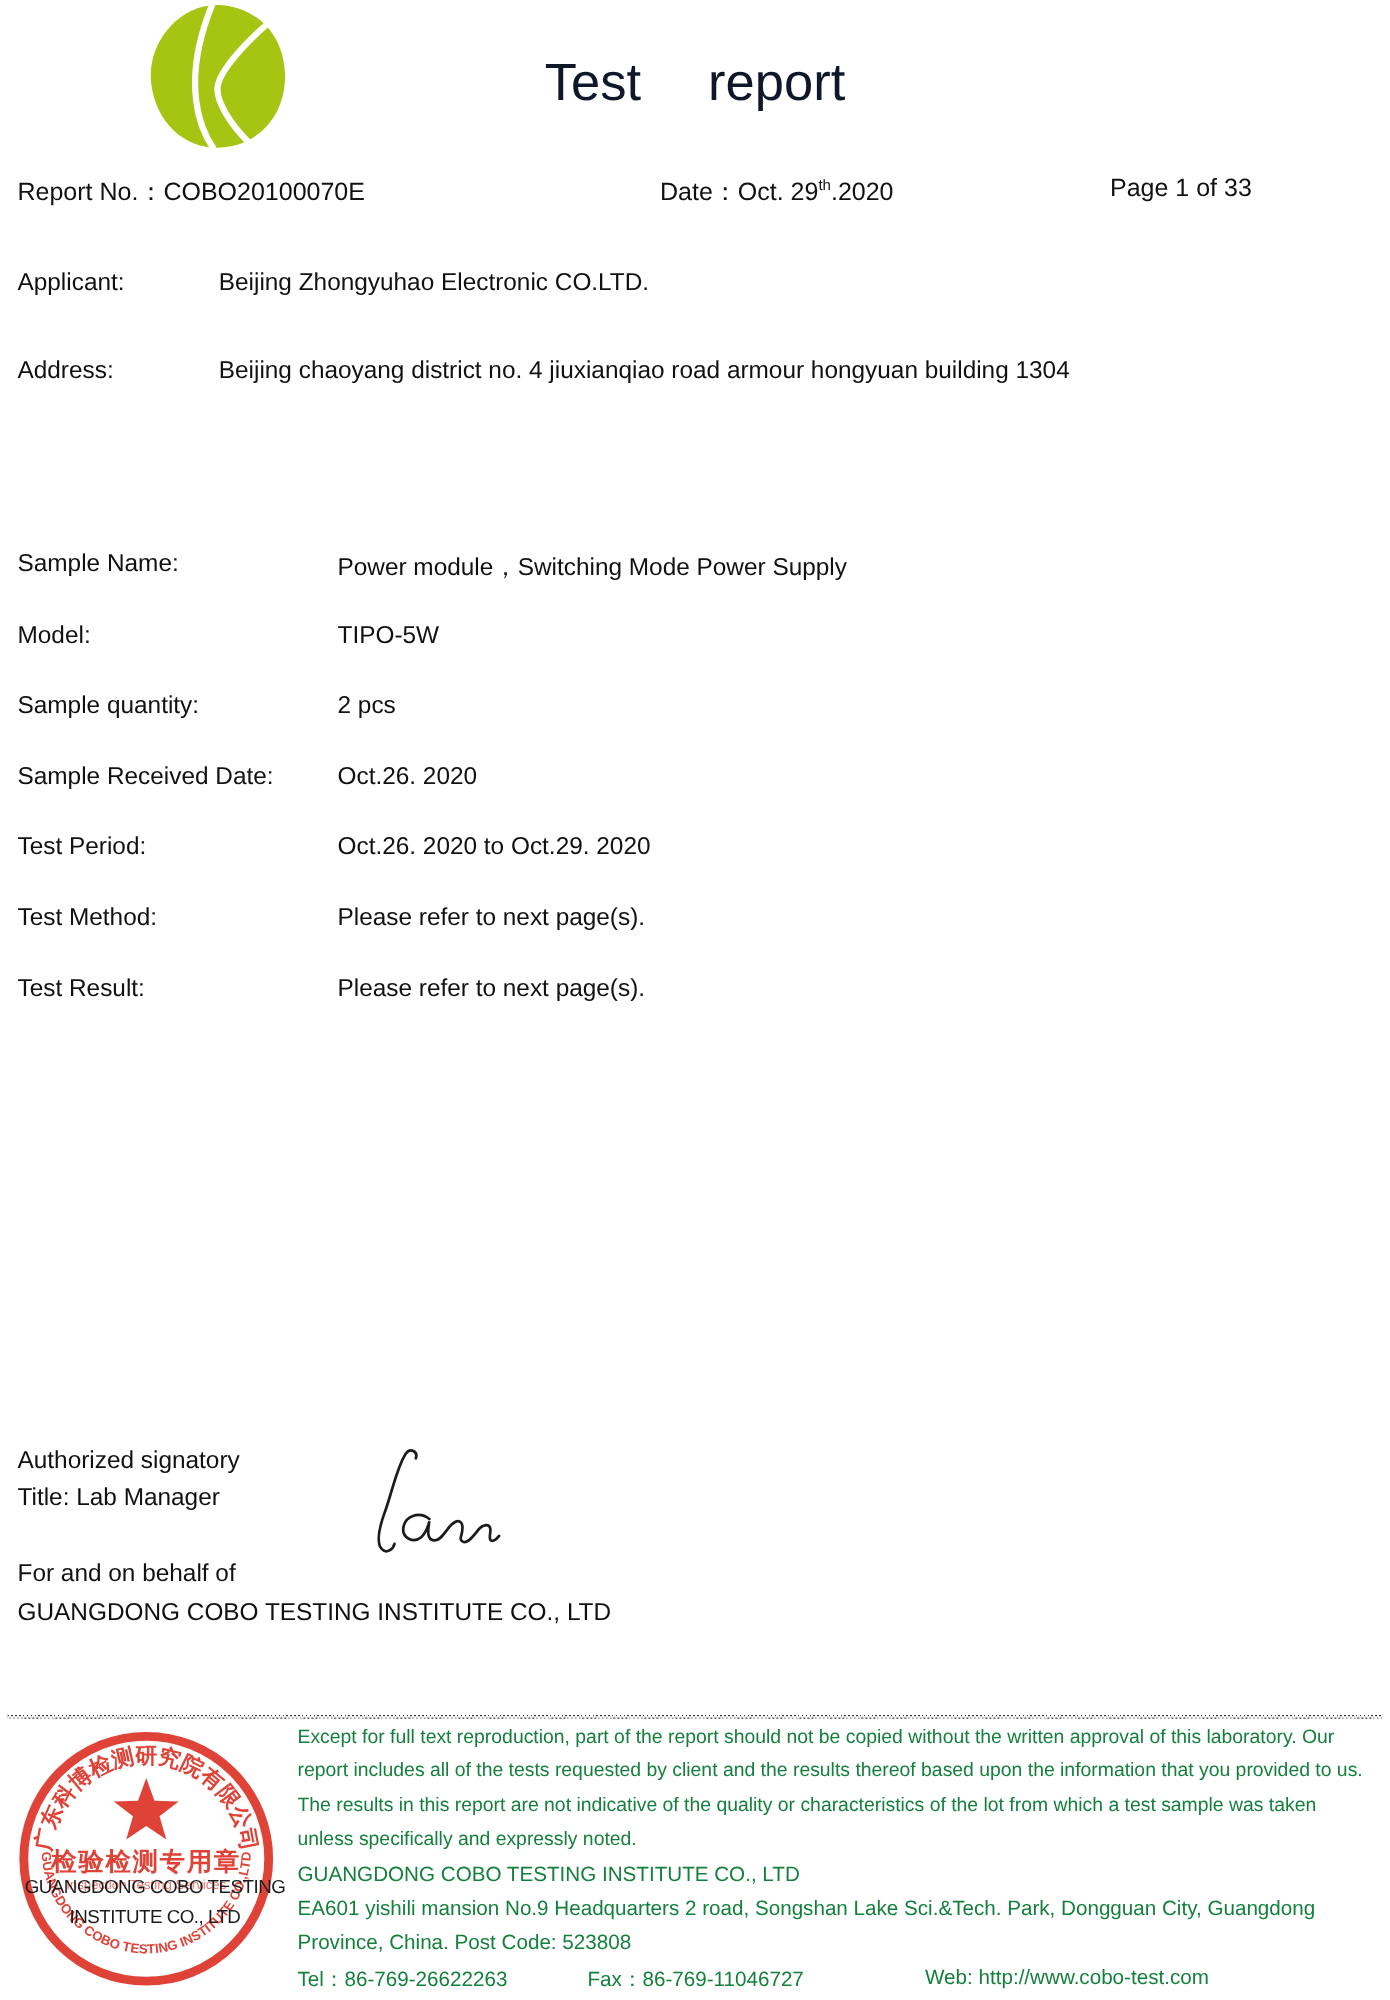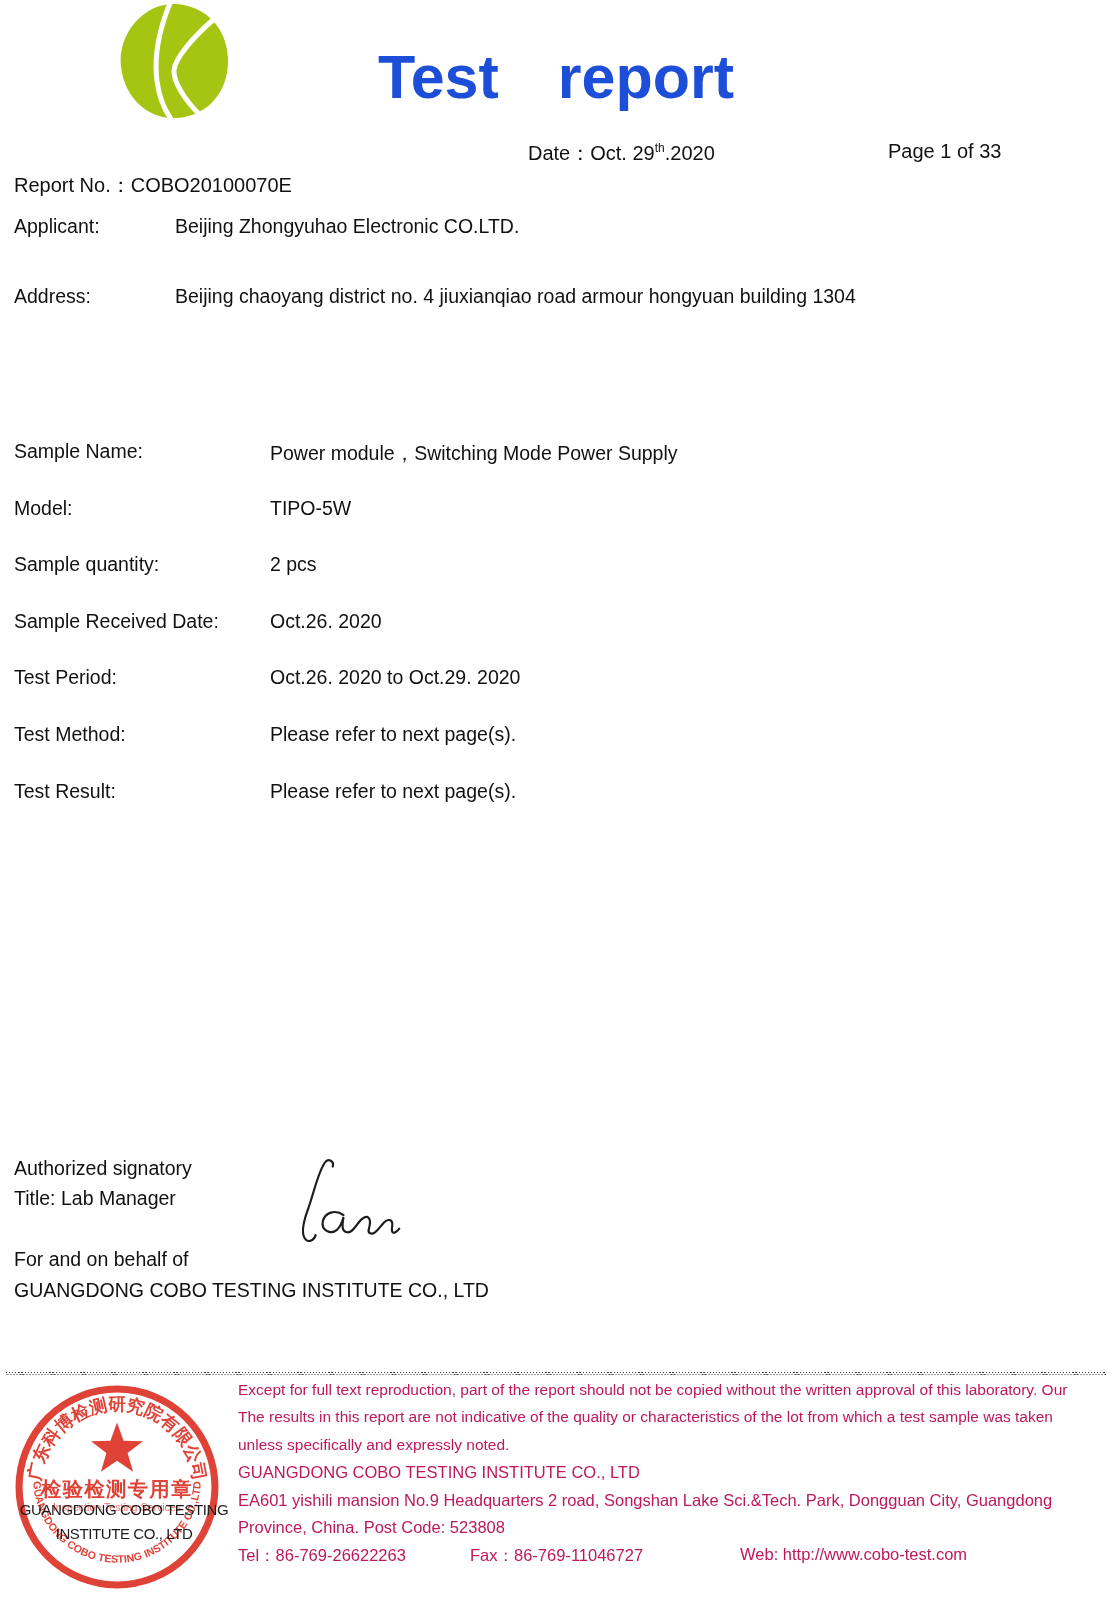--- a/index.html
+++ b/index.html
@@ -6,61 +6,61 @@
   html,body { background:#888; }
   .page {
     position:relative; width:1112px; height:1600px; margin:0 auto;
     background:#ffffff; overflow:hidden;
     font-family:"Liberation Sans","DejaVu Sans",sans-serif;
     color:#111;
   }
   .abs { position:absolute; }
   .title {
     left:0; right:0; top:42px; text-align:center;
-    font-size:61px; font-weight:bold; color:#1d4ed8;
+    font-size:42px; font-weight:normal; color:#0f172a;
     word-spacing:42px; letter-spacing:0;
   }
   .logo { left:118px; top:3px; width:112px; height:116px; }
   .toprow { font-size:20px; top:140px; white-space:nowrap; }
   .toprow sup { font-size:12px; }
   .lbl, .val { font-size:19.5px; white-space:nowrap; }
   .introline { font-size:19.5px; white-space:nowrap; }
   .sig-svg { left:276px; top:1150px; width:126px; height:98px; }
   .dotline {
     left:6px; top:1372px; width:1100px; height:3px;
     background-image:
       repeating-linear-gradient(90deg,#3a3a3a 0 1.2px, transparent 1.2px 3.1px),
       repeating-linear-gradient(90deg,#3a3a3a 0 1.2px, transparent 1.2px 3.1px);
     background-size:100% 1.2px;
     background-position:0 0, 1.5px 1.8px;
     background-repeat:repeat-x;
   }
   .footer-right { left:238px; top:1381px; width:870px; }
-  .f-line { height:27.4px; font-size:15.5px; white-space:nowrap; color:#be185d; }
+  .f-line { height:27.4px; font-size:15.5px; white-space:nowrap; color:#15803d; }
   .f-line.big { font-size:16.5px; }
   .f-tel { position:relative; }
   .f-tel span.slot { position:absolute; top:0; white-space:nowrap; }
   .stamp-svg { left:13px; top:1383px; width:208px; height:208px; opacity:.93; }
   .stamp-black { left:16px; width:216px; text-align:center; font-size:15px;
                  letter-spacing:-0.4px; color:#1b1b1b; white-space:nowrap; }
 </style>
 </head>
 <body>
 
 <div class="page">
 
   <svg class="abs logo" viewBox="0 0 112 116">
     <path d="M 58,1 C 88,3 109,25 110,56 C 111,88 90,113 59,115 C 32,117 7,97 3,64 C -1,30 27,-1 58,1 Z" fill="#a6c513"></path>
     <path d="M 52,0 C 41,27 36,55 39,78 C 41,94 46,106 53,116" stroke="#ffffff" stroke-width="5" fill="none"></path>
     <path d="M 96,16 C 73,36 57,56 56,67 C 55,78 66,96 81,111" stroke="#ffffff" stroke-width="5" fill="none"></path>
   </svg>
 
   <div class="abs title">Test report</div>
 
-  <div class="abs toprow" style="left:14px;margin-top:32px;"><span>Report No.：</span><span>COBO20100070E</span></div>
+  <div class="abs toprow" style="left:14px;"><span>Report No.：</span><span>COBO20100070E</span></div>
   <div class="abs toprow" style="left:528px;"><span>Date：</span><span>Oct. 29</span><sup>th</sup><span>.2020</span></div>
   <div class="abs toprow" style="left:888px;">Page 1 of 33</div>
 
   <div class="abs lbl" style="left:14px; top:215px;">Applicant:</div>
   <div class="abs val" style="left:175px; top:215px;text-align:center;">Beijing Zhongyuhao Electronic CO.LTD.</div>
   <div class="abs lbl" style="left:14px; top:285px;">Address:</div>
   <div class="abs val" style="left:175px; top:285px;">Beijing chaoyang district no. 4 jiuxianqiao road armour hongyuan building 1304</div>
 
 
   <div class="abs lbl" style="left:14px; top:440px;">Sample Name:</div>
@@ -107,20 +107,21 @@
     <text font-size="10.5" font-weight="bold" fill="#dd3428">
       <textPath href="#arcBottom" startOffset="50%" text-anchor="middle">GUANGDONG COBO TESTING INSTITUTE CO.,LTD</textPath>
     </text>
   </svg>
 
   <div class="abs stamp-black" style="top:1501px;">GUANGDONG COBO TESTING</div>
   <div class="abs stamp-black" style="top:1525px;">INSTITUTE CO., LTD</div>
 
   <div class="abs footer-right">
     <div class="f-line">Except for full text reproduction, part of the report should not be copied without the written approval of this laboratory. Our</div>
+    <div class="f-line">report includes all of the tests requested by client and the results thereof based upon the information that you provided to us.</div>
     <div class="f-line">The results in this report are not indicative of the quality or characteristics of the lot from which a test sample was taken</div>
     <div class="f-line">unless specifically and expressly noted.</div>
     <div class="f-line big">GUANGDONG COBO TESTING INSTITUTE CO., LTD</div>
     <div class="f-line big">EA601 yishili mansion No.9 Headquarters 2 road, Songshan Lake Sci.&amp;Tech. Park, Dongguan City, Guangdong</div>
     <div class="f-line big">Province, China. Post Code: 523808</div>
     <div class="f-line big f-tel">
       <span class="slot" style="left:0;"><span>Tel：</span><span>86-769-26622263</span></span>
       <span class="slot" style="left:232px;"><span>Fax：</span><span>86-769-11046727</span></span>
       <span class="slot" style="left:502px;"><span>Web: </span><span>http://www.cobo-test.com</span></span>
     </div>

